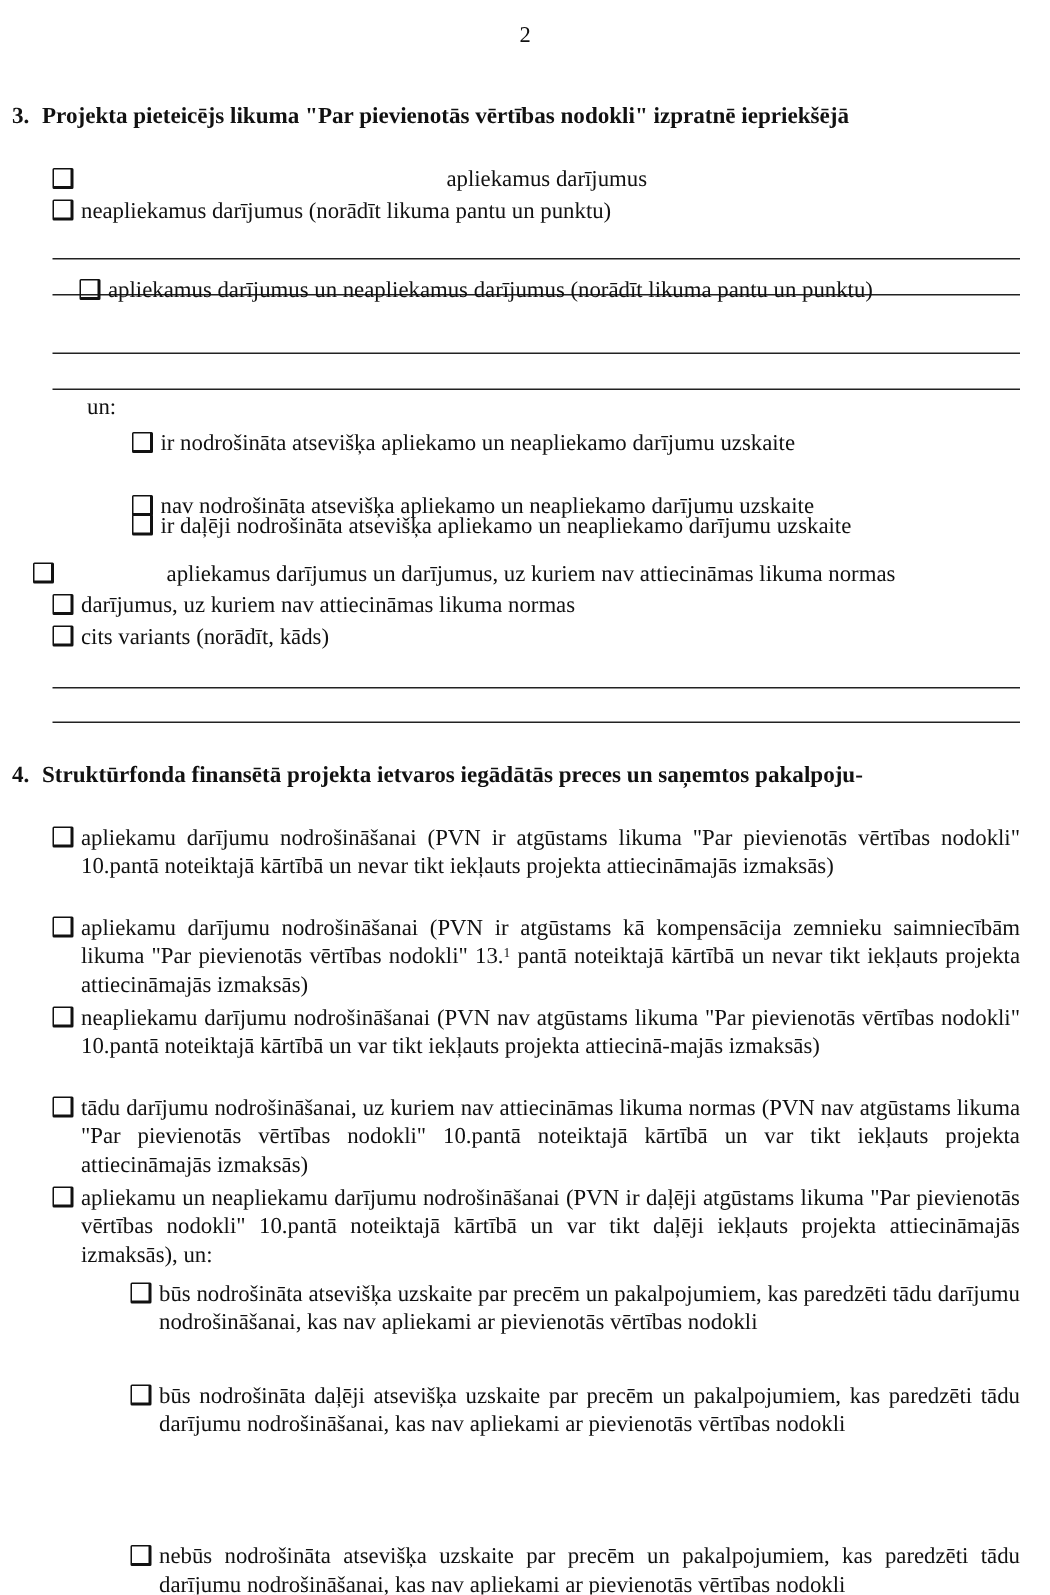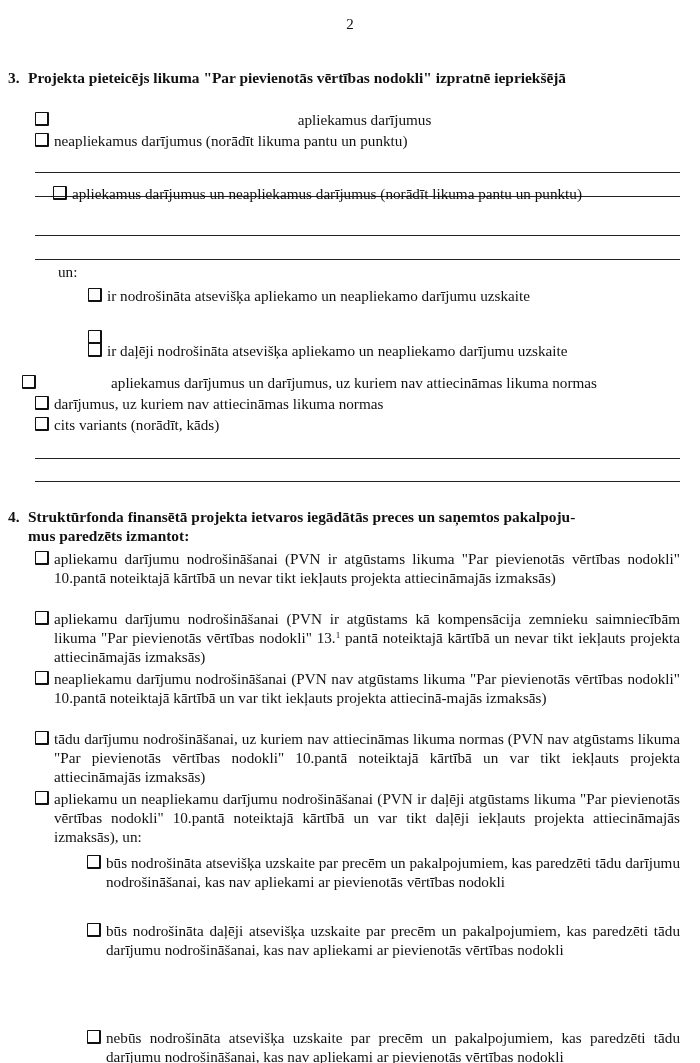--- a/index.html
+++ b/index.html
@@ -55,40 +55,40 @@
 <div class="item" style="top:286px; left:88px; width:590px;">
   <span class="cb"></span>
   <span class="txt">ir nodrošināta atsevišķa apliekamo un neapliekamo darījumu uzskaite</span>
 </div>
 <div class="item" style="top:307px; left:88px; width:590px;margin-top:34px;">
   <span class="cb"></span>
   <span class="txt">ir daļēji nodrošināta atsevišķa apliekamo un neapliekamo darījumu uzskaite</span>
 </div>
 <div class="item" style="top:328px; left:88px; width:592px;">
   <span class="cb"></span>
+  <span class="txt">nav nodrošināta atsevišķa apliekamo un neapliekamo darījumu uzskaite</span>
 </div>
 
 <div class="item" style="top:373px; left:22px; width:645px;text-align:center;">
   <span class="cb"></span>
   <span class="txt">apliekamus darījumus un darījumus, uz kuriem nav attiecināmas likuma normas</span>
 </div>
 <div class="item" style="top:394px; left:35px; width:645px;">
   <span class="cb"></span>
   <span class="txt">darījumus, uz kuriem nav attiecināmas likuma normas</span>
 </div>
 <div class="item" style="top:415px; left:35px; width:645px;">
   <span class="cb"></span>
   <span class="txt">cits variants (norādīt, kāds)</span>
 </div>
 <div class="line" style="top:458px;"></div>
 <div class="line" style="top:481px;"></div>
 
 <div class="q" style="top:507px;">
   <span class="num">4.</span><span>Struktūrfonda finansētā projekta ietvaros iegādātās preces un saņemtos pakalpoju-</span>
-  <span class="rest">mus paredzēts izmantot:</span>
 </div>
 
 <div class="item justify" style="top:549px; left:35px; width:645px;">
   <span class="cb"></span>
   <span class="txt justify">apliekamu darījumu nodrošināšanai (PVN ir atgūstams likuma "Par pievienotās vērtības nodokli" 10.pantā noteiktajā kārtībā un nevar tikt iekļauts projekta attiecināmajās izmaksās)</span>
 </div>
 <div class="item justify" style="top:609px; left:35px; width:645px;">
   <span class="cb"></span>
   <span class="txt justify"><span>apliekamu darījumu nodrošināšanai (PVN ir atgūstams kā kompensācija zemnieku saimniecībām likuma "Par pievienotās vērtības nodokli" 13.</span><sup>1</sup> <span>pantā noteiktajā kārtībā un nevar tikt iekļauts projekta attiecināmajās izmaksās)</span></span>
 </div>

